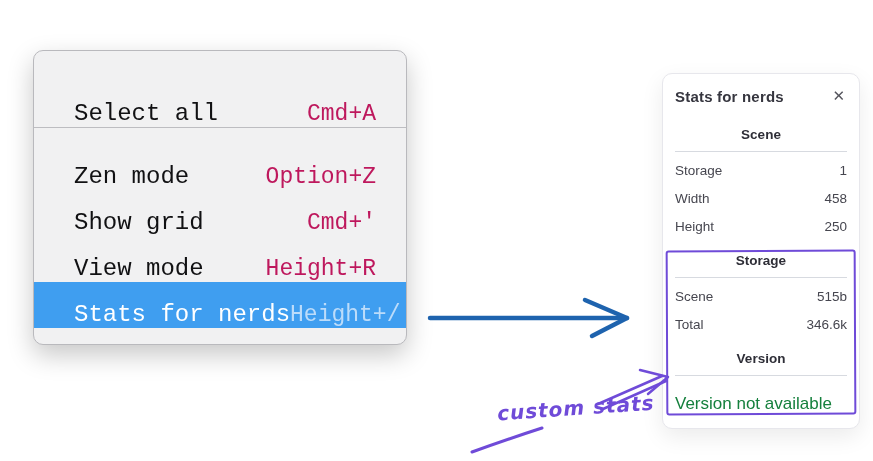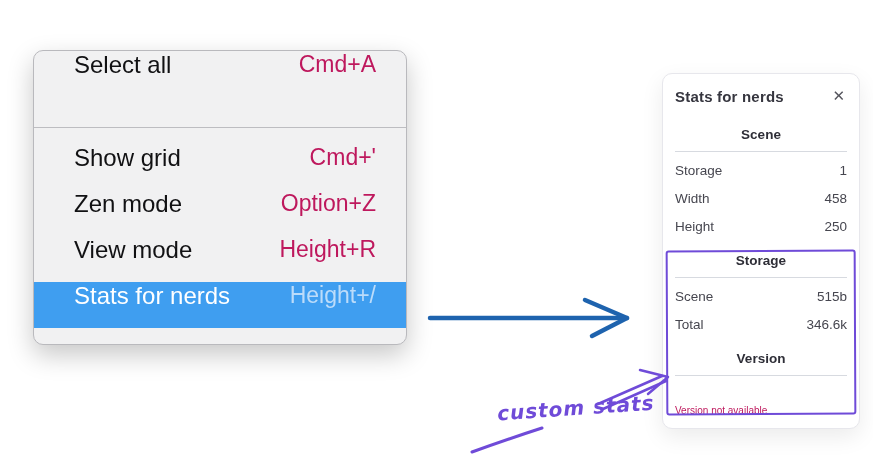--- a/index.html
+++ b/index.html
@@ -21,27 +21,28 @@
     width: 374px;
     background: var(--menu-bg, #f1f1f2);
     border: 1px solid #b9b9bd;
     border-radius: 10px;
     box-shadow: 0 10px 26px rgba(0,0,0,0.22);
     overflow: hidden;
   }
   .menu-row {
     display: flex;
     justify-content: space-between;
-    align-items: flex-start;
+    align-items: flex-end;
     padding: 0 30px 0 40px;
     height: 46px;
     font-size: 24px;
     color: #111113;
     cursor: default;
     white-space: nowrap;
+    font-family: Liberation Mono, monospace;
   }
   .menu-row.first-row { height: 76px; }
   .menu-row .shortcut { color: #be185d; font-size: 23px; }
   .menu-divider { height: 1px; background: #bdbdc1; }
   .menu-group { padding: 16px 0; }
   .menu-row.highlighted { background: var(--menu-highlight, #3f9ef0); color: #ffffff; }
   .menu-row.highlighted .shortcut { color: #bcdcfa; }
 
   
   .connector-arrow { position: absolute; left: 425px; top: 293px; }
@@ -105,23 +106,23 @@
   }
   .stat-row {
     display: flex;
     justify-content: space-between;
     align-items: center;
     height: 28px;
     font-size: 13.5px;
   }
   .stat-row .stat-value { text-align: right; }
   .version-note {
-    margin-top: 29px;
-    font-size: 10px;
-    color: #be185d;
+    margin-top: 18px;
+    font-size: 17px;
+    color: #15803d;
     white-space: nowrap;
   }
 
   
   .highlight-rect {
     position: absolute;
     left: 666px;
     top: 250px;
     width: 190px;
     height: 165px;
@@ -159,26 +160,26 @@
 <div class="canvas">
 
   <div class="context-menu">
     <div class="menu-row first-row">
       <span>Select all</span>
       <span class="shortcut">Cmd+A</span>
     </div>
     <div class="menu-divider"></div>
     <div class="menu-group">
       <div class="menu-row">
+        <span>Zen mode</span>
+        <span class="shortcut">Option+Z</span>
+      </div>
+      <div class="menu-row">
         <span>Show grid</span>
         <span class="shortcut">Cmd+'</span>
-      </div>
-      <div class="menu-row">
-        <span>Zen mode</span>
-        <span class="shortcut">Option+Z</span>
       </div>
       <div class="menu-row">
         <span>View mode</span>
         <span class="shortcut">Height+R</span>
       </div>
       <div class="menu-row highlighted">
         <span>Stats for nerds</span>
         <span class="shortcut">Height+/</span>
       </div>
     </div>

